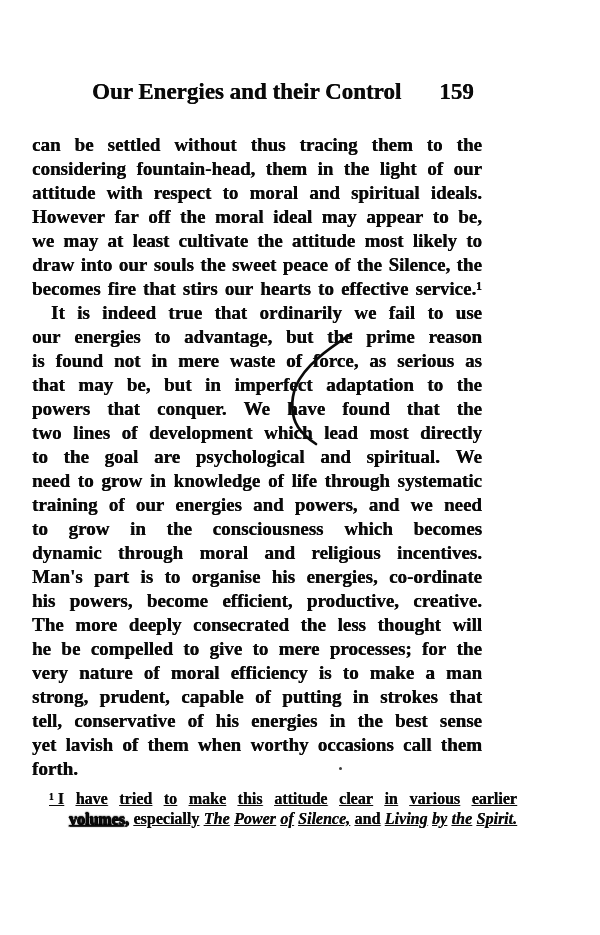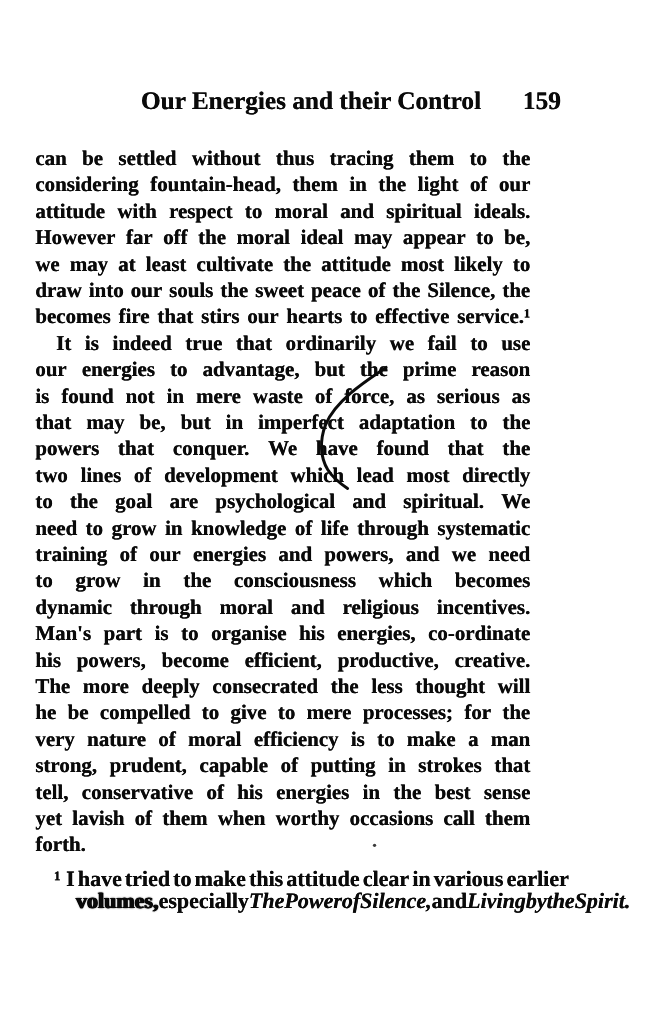--- a/index.html
+++ b/index.html
@@ -16,21 +16,20 @@
     position: absolute;
     top: 77px;
     left: 92px;
     display: flex;
     gap: 38px;
     font-size: 23px;
     line-height: 30px;
     font-weight: 700;
     white-space: nowrap;
     text-shadow: 0.3px 0 0 currentColor;
-    margin-left: 36px;
   }
   .body-text {
     position: absolute;
     top: 133px;
     left: 32px;
     width: 450px;
     font-size: 19px;
     line-height: 24px;
     font-weight: 700;
     text-shadow: 0.3px 0 0 currentColor;
@@ -42,24 +41,25 @@
     overflow: visible;
     white-space: pre;
   }
   .line.indent { padding-left: 19px; }
   .line.no-justify { display: block; }
   .footnote {
     position: absolute;
     top: 789px;
     left: 37px;
     width: 480px;
-    font-size: 20px;
+    font-size: 16px;
     line-height: 20px;
     font-weight: 700;
     text-shadow: 0.25px 0 0 currentColor;
+    text-decoration: underline;
   }
   .fn-line {
     display: flex;
     justify-content: space-between;
     height: 20px;
     white-space: pre;
   }
   .fn-line.indent { padding-left: 12px; }
   .italic { font-style: italic; }
   .smudge { text-shadow: 0 0 1.6px #000, 0.7px 0.6px 0 #000, -0.5px 0.5px 0.6px #000; margin-left: 32px; }

